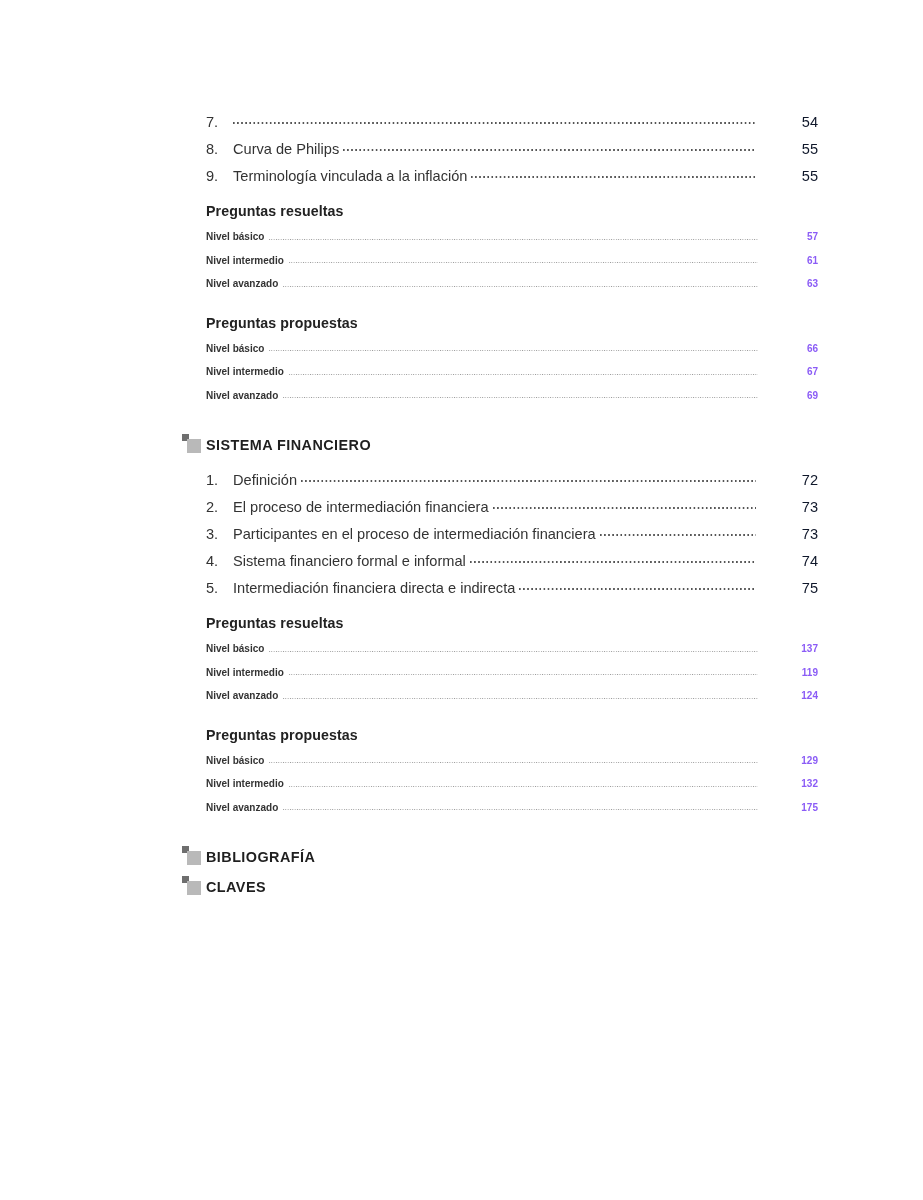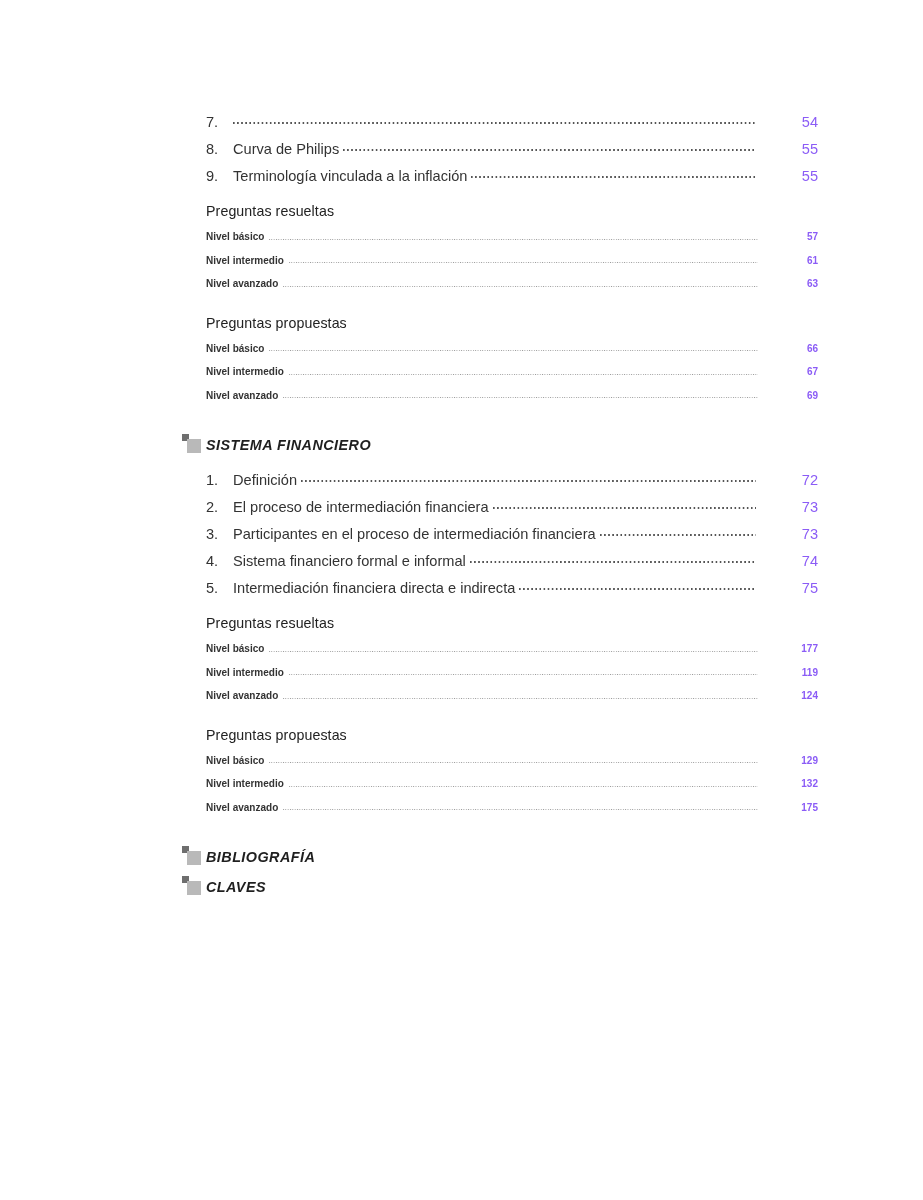--- a/index.html
+++ b/index.html
@@ -70,28 +70,28 @@
     bottom: 0.18em;
     height: 2px;
     background-image: radial-gradient(circle at 1px 1px, #555 0.9px, transparent 1.1px);
     background-size: 4.1px 2px;
     background-repeat: repeat-x;
   }
   .row-num .pnum {
     flex: 0 0 58px;
     text-align: right;
     padding-left: 4px;
-    color: #8b5cf6;
+    color: #0f172a;
   }
 
   
   .row-sub {
     height: 27px;
     font-size: 14.2px;
-    font-weight: normal;
+    font-weight: bold;
     color: #222222;
     letter-spacing: 0.1px;
   }
   .row-sub .label { flex: 0 0 auto; }
 
   
   .row-lvl {
     height: 23.5px;
     font-size: 10px;
     color: #333333;
@@ -153,21 +153,20 @@
     top: 5px;
     width: 14px;
     height: 14px;
     background: #b9b9b9;
   }
   .sec-title {
     font-size: 14.4px;
     font-weight: bold;
     color: #1f1f1f;
     letter-spacing: 0.45px;
-    font-style: italic;
   }
 
   .spacer-sm { height: 10px; }
   .spacer-md { height: 14px; }
   .spacer-lg { height: 18px; }
 </style>
 </head>
 <body>
 
 <div class="page">
@@ -266,21 +265,21 @@
         <span class="leader"></span>
         <span class="pnum">75</span>
       </div>
       <div class="spacer-sm"></div>
       <div class="row row-sub">
         <span class="label">Preguntas resueltas</span>
       </div>
       <div class="row row-lvl">
         <span class="label">Nivel básico</span>
         <span class="leader"></span>
-        <span class="pnum">177</span>
+        <span class="pnum">137</span>
       </div>
       <div class="row row-lvl">
         <span class="label">Nivel intermedio</span>
         <span class="leader"></span>
         <span class="pnum">119</span>
       </div>
       <div class="row row-lvl">
         <span class="label">Nivel avanzado</span>
         <span class="leader"></span>
         <span class="pnum">124</span>

